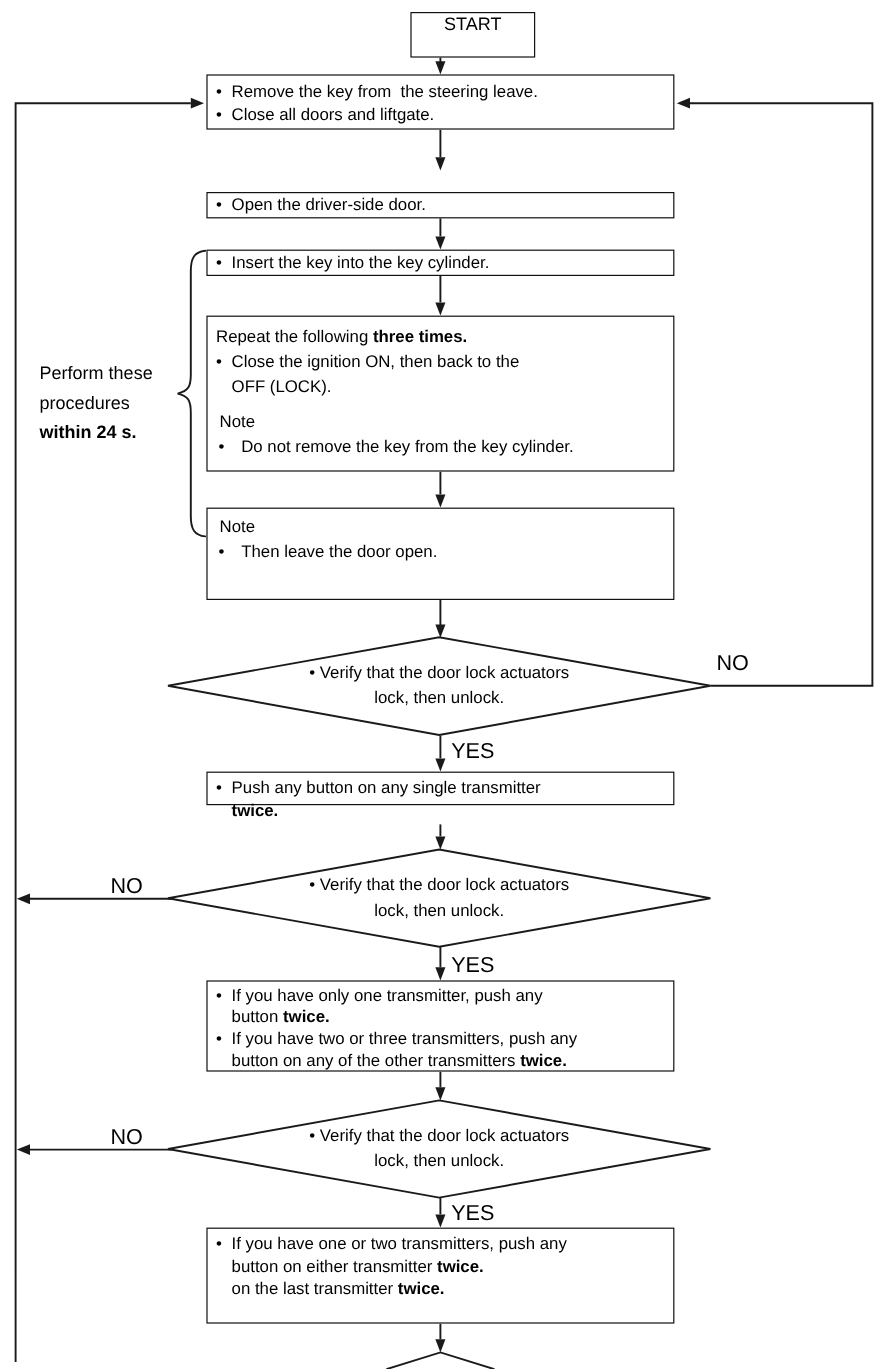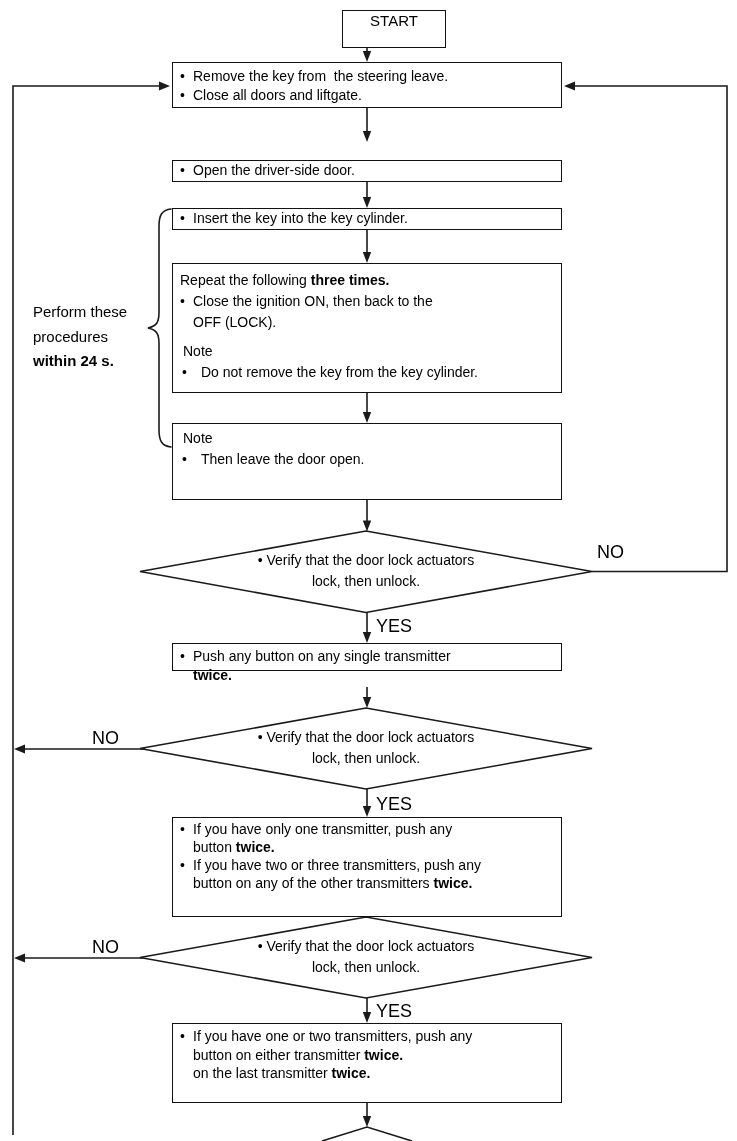--- a/index.html
+++ b/index.html
@@ -18,21 +18,21 @@
   .line.wb .bullet{width:21px;padding-left:2px;box-sizing:border-box;}
   .line.cont{padding-left:13px;}
   .line.note{padding-left:3px;}
   .line.mt{margin-top:8px;}
   .b1{top:62px;height:46px;line-height:19px;padding-top:4px;}
   .b2{top:160px;height:22px;line-height:17px;padding-top:1px;}
   .b3{top:208px;height:22px;line-height:17px;padding-top:1px;}
   .b4{top:263px;height:130px;line-height:21px;padding-top:6px;}
   .b5{top:423px;height:77px;line-height:21px;padding-top:4px;}
   .b6{top:643px;height:28px;line-height:19px;padding-top:3px;}
-  .b7{top:817px;height:100px;line-height:18px;padding-top:2px;}
+  .b7{top:817px;height:76px;line-height:18px;padding-top:2px;}
   .b8{top:1023px;height:80px;line-height:18.5px;padding-top:3px;}
   .startbox{
     position:absolute;left:316px;top:10px;width:104px;height:38px;box-sizing:border-box;
     border:1.8px solid #111;background:#fff;font-size:15px;text-align:center;line-height:20px;margin-left:26px;
   }
   .dtext{
     position:absolute;left:206px;width:320px;text-align:center;
     font-size:14px;line-height:21px;background:transparent;
   }
   .d1{top:550px;} .d2{top:727px;} .d3{top:936px;}

